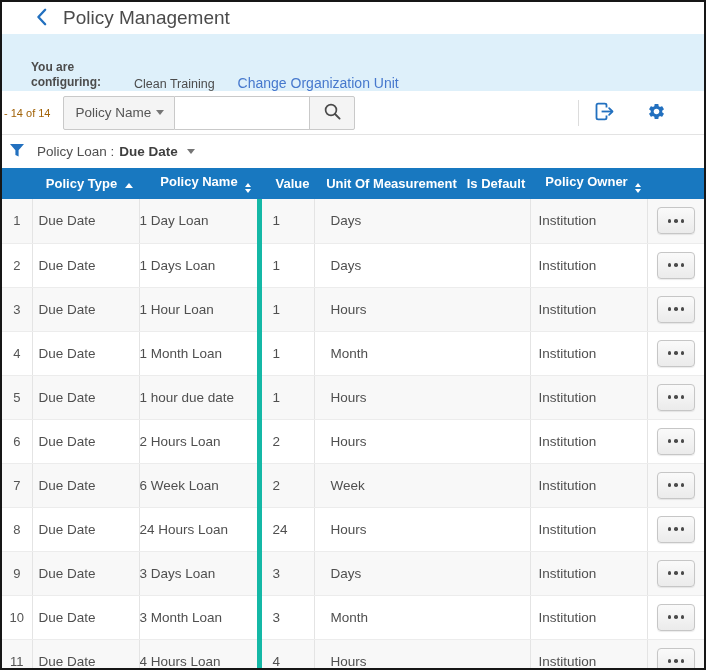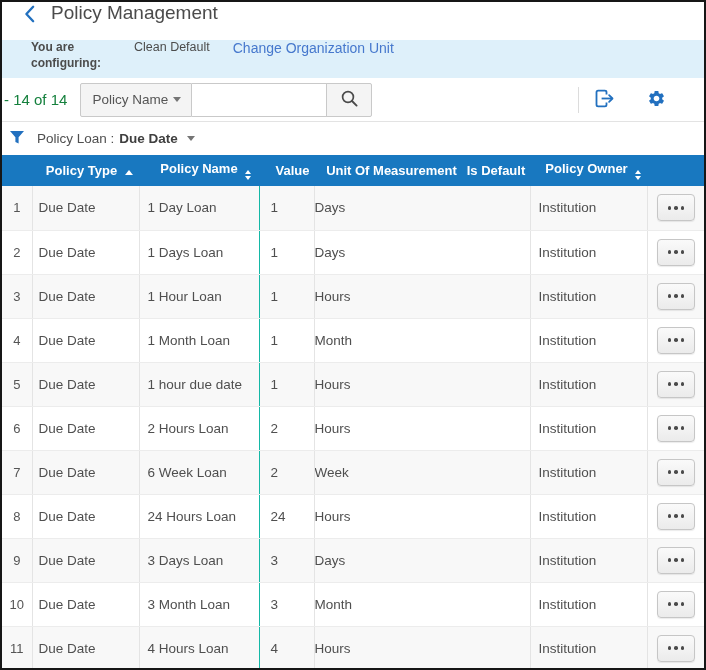--- a/index.html
+++ b/index.html
@@ -8,33 +8,33 @@
 
   .window {
     width:706px; height:670px;
     border:2px solid #161616;
     background:#fff;
     overflow:hidden;
     position:relative;
   }
 
   
-  .titlebar { height:38px; display:flex; padding-left:16px; background:#fff; }
+  .titlebar { height:32px; display:flex; align-items:center; padding-left:28px; background:#fff; }
   .back-btn { display:flex; align-items:center; justify-content:center; width:24px; height:26px; background:none; border:none; cursor:pointer; }
   .page-title { font-size:19px; color:#4b4b4b; margin-left:9px; font-weight:400; }
 
   
-  .config-bar { height:38px; background:var(--config-bg,#def0fa); display:flex; align-items:flex-start; }
+  .config-bar { height:57px; background:var(--config-bg,#def0fa); display:flex; align-items:flex-end; }
   .config-label { margin-left:29px; width:84px; font-size:12px; font-weight:700; color:#4c4c4c; line-height:1.3; }
   .config-org { margin-left:19px; font-size:12.5px; color:#4c4c4c; }
   .config-link { margin-left:23px; font-size:14px; color:var(--link,#4678cd); text-decoration:none; cursor:pointer; }
 
   
   .toolbar { height:44px; display:flex; align-items:center; padding:0 38px 0 2px; background:#fff; border-bottom:1px solid #e3e3e3; }
-  .record-count { font-size:15px; color:#15803d; white-space:nowrap;text-align:right; }
+  .record-count { font-size:11px; color:#a16207; white-space:nowrap;text-align:right; }
   .search-group { display:flex; align-items:stretch; height:34px; margin-left:13px; }
   .field-select { display:flex; align-items:center; justify-content:space-between; width:112px; padding:0 10px 0 11px;
                   background:#f4f4f4; border:1px solid #c9c9c9; border-radius:2px 0 0 2px; cursor:pointer; }
   .field-select-label { font-size:13.5px; color:#555; }
   .search-input { width:135px; border:1px solid #c9c9c9; border-left:none; padding:0 8px; font-size:13.5px; color:#444; outline:none; }
   .search-btn { width:46px; background:#f4f4f4; border:1px solid #c9c9c9; border-left:1px solid #c9c9c9; margin-left:-1px;
                 border-radius:0 2px 2px 0; display:flex; align-items:center; justify-content:center; cursor:pointer; }
   .tb-right { margin-left:auto; display:flex; align-items:center; }
   .add-btn { display:flex; align-items:center; gap:9px; background:none; border:none; cursor:pointer; }
   .add-btn-label { font-size:14.5px; color:var(--accent,#2270bf); }
@@ -53,23 +53,23 @@
   
   table { width:100%; border-collapse:collapse; table-layout:fixed; }
   thead th { height:31px; background:var(--header-bg,#1878c0); color:#fff; font-size:13px; font-weight:700; text-align:center; vertical-align:middle; white-space:nowrap; overflow:hidden; }
   th.h1 { padding-left:8px; } th.h2 { padding-left:13px; } th.h3 { padding-left:12px; }
   th.h4 { padding-left:9px; }  th.h5 { padding-left:2px; }  th.h6 { padding-left:9px; }
   tbody tr { height:44px; background:#fff; }
   tbody tr:nth-child(odd) { background:var(--row-alt,#f8f8f8); }
   tbody td { font-size:13.5px; color:#4f4f4f; vertical-align:middle; border-bottom:1px solid #ececec; white-space:nowrap; overflow:hidden; }
   td.c0 { text-align:center; font-size:13px; color:#555; border-right:1px solid #e4e4e4; }
   td.c1 { padding-left:6px;  border-right:1px solid #e4e4e4; }
-  td.c2 { padding-left:8px;  border-right:1px solid #14b8a6; }
+  td.c2 {  border-right:5px solid #14b8a6; }
   td.c3 { padding-left:11px; border-right:1px solid #e4e4e4; }
-  td.c4 { padding-left:0; }
+  td.c4 { padding-left:16px; }
   td.c5 { border-right:1px solid #e4e4e4; }
   td.c6 { padding-left:8px; border-right:1px solid #e4e4e4;margin-left:24px; }
   td.c7 { text-align:center; }
 
   .sort-asc { display:inline-block; width:0; height:0; border-left:4px solid transparent; border-right:4px solid transparent;
               border-bottom:5px solid #fff; margin-left:8px; }
   .sort-both { display:inline-flex; flex-direction:column; gap:2px; margin-left:7px; vertical-align:-1px; }
   .tri-u { width:0; height:0; border-left:3.5px solid transparent; border-right:3.5px solid transparent; border-bottom:4.5px solid #fff; }
   .tri-d { width:0; height:0; border-left:3.5px solid transparent; border-right:3.5px solid transparent; border-top:4.5px solid #fff; }
 
@@ -92,21 +92,21 @@
         <svg width="18" height="22" viewBox="0 0 20 22">
             <path class="stk" d="M13.5 3 L6 11 L13.5 19" fill="none" stroke-width="2.6" stroke-linecap="round" stroke-linejoin="round"></path>
           </svg>
       </span>
     </button>
     <div class="page-title">Policy Management</div>
   </div>
 
   <div class="config-bar">
     <div class="config-label">You are configuring:</div>
-    <div class="config-org">Clean Default</div>
+    <div class="config-org">Clean Training</div>
     <a class="config-link">Change Organization Unit</a>
   </div>
 
   <div class="toolbar">
     <div class="record-count">- 14 of 14</div>
 
     <div class="search-group">
       <div class="field-select">
         <span class="field-select-label">Policy Name</span>
         <span class="caret"></span>

